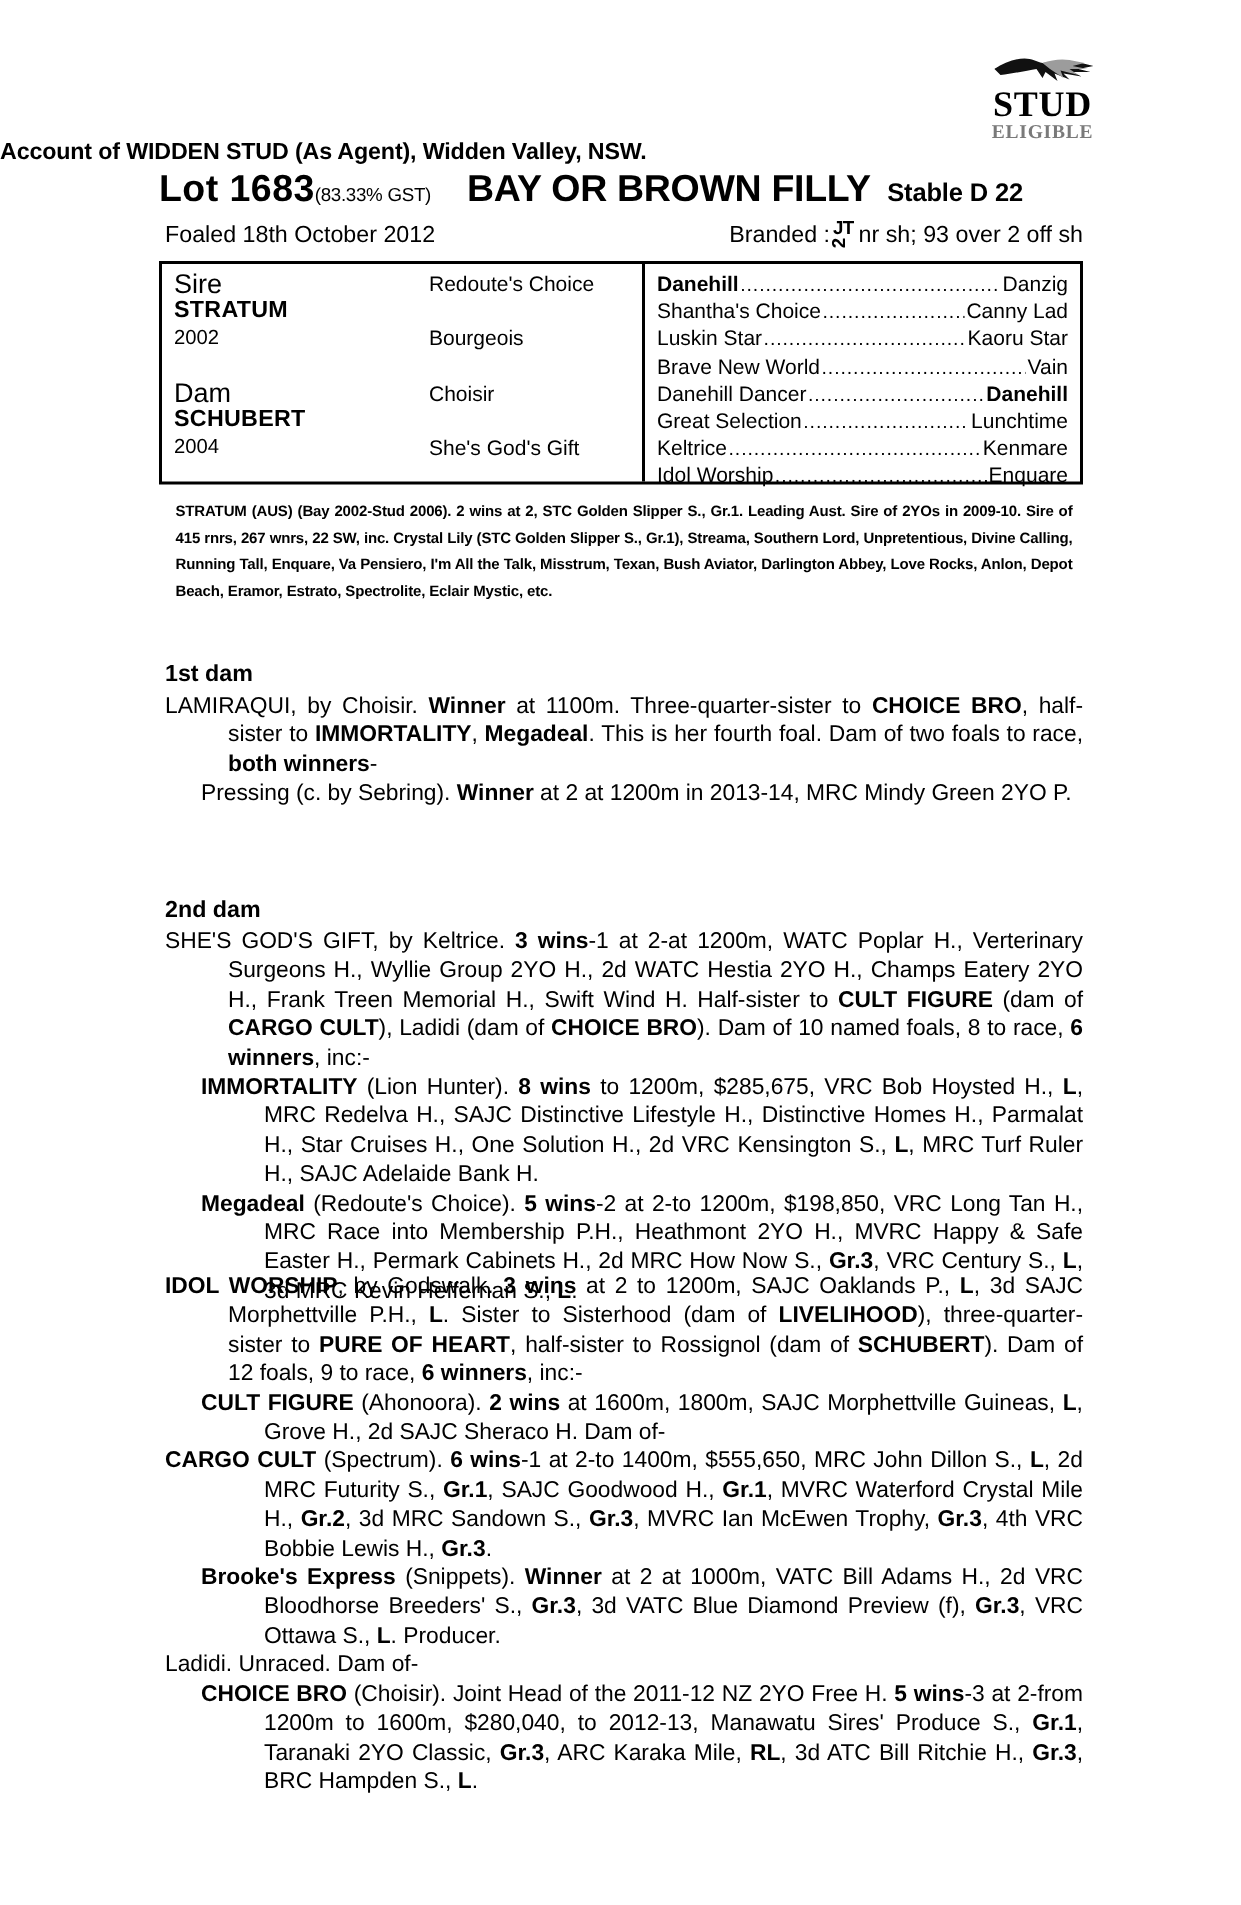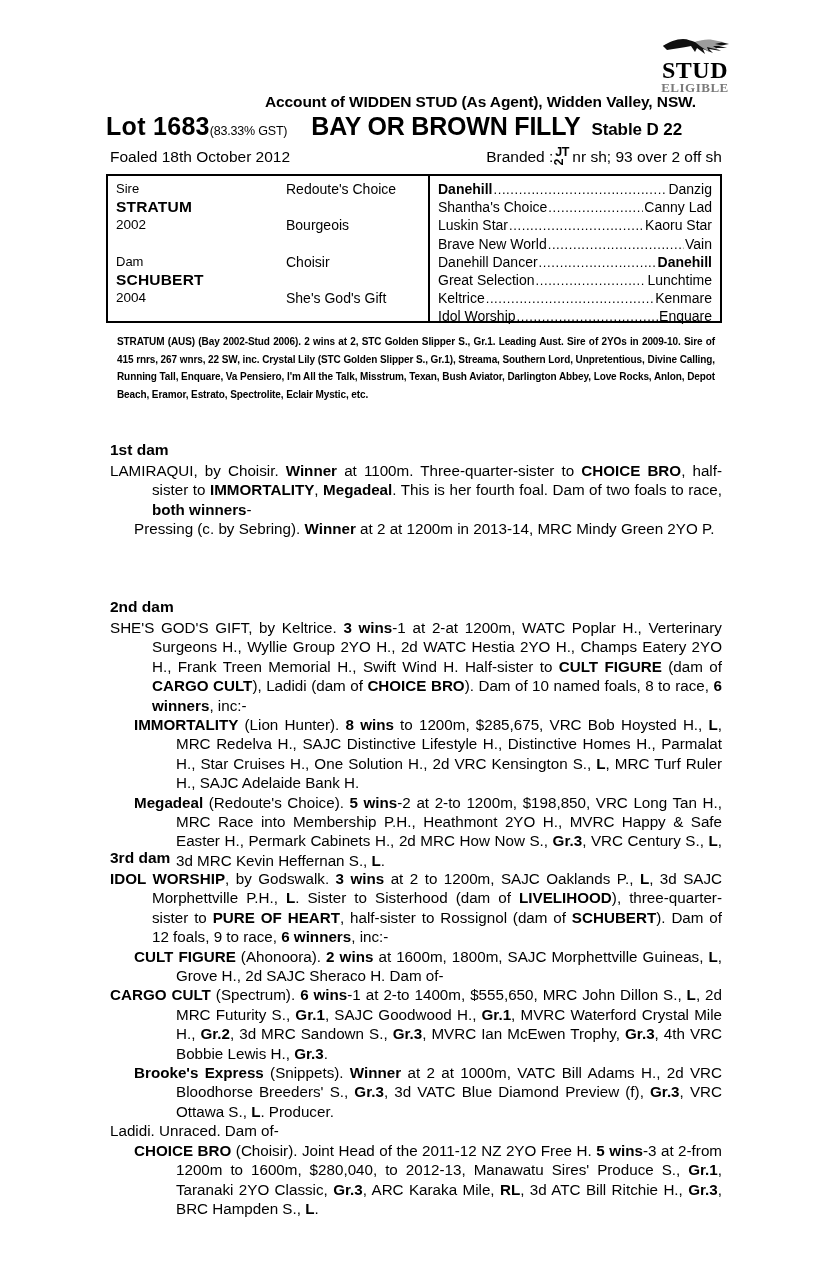--- a/index.html
+++ b/index.html
@@ -55,21 +55,21 @@
     letter-spacing: 0.5px;
     color: #7a7a7a;
   }
 
   
   .account-line {
     position: absolute;
     left: 0;
     top: 93px;
     width: 696px;
-    text-align: right;
+    text-align: left;
     font-weight: 700;
     font-size: 15.5px;
     letter-spacing: -0.1px;
   }
   .lot-line {
     position: absolute;
     left: 106px;
     top: 112px;
     width: 620px;
     white-space: nowrap;
@@ -161,21 +161,21 @@
     background: #000;
   }
   .ped-col {
     position: absolute;
     font-size: 14px;
     line-height: 18.2px;
   }
   .col-gen1 { left: 8px; top: 4px; width: 150px; }
   .col-gen2 { left: 178px; top: 4px; width: 140px; }
   .col-gen3 { left: 330px; top: 4px; width: 274px; }
-  .g1-label { font-size: 13px; }
+  .g1-label { font-size: 18px; }
   .g1-name  { font-weight: 700; font-size: 15.5px; letter-spacing: 0.2px; line-height: 18px;}
   .g1-year  { font-size: 13.5px; }
   .g1-block { height: 73px; }
   .g1-block.second { height: 72px; }
   .g2-row { height: 36.4px; line-height: 18.2px; }
   .g3-row {
     display: flex;
     align-items: baseline;
     height: 18.2px;
     line-height: 18.2px;
@@ -334,21 +334,20 @@
       <div class="para lvl1">LAMIRAQUI, by Choisir. <span class="b">Winner</span> at 1100m. Three-quarter-sister to <span class="b">CHOICE BRO</span>, half-sister to <span class="b">IMMORTALITY</span>, <span class="b">Megadeal</span>. This is her fourth foal. Dam of two foals to race, <span class="b">both winners</span>-</div>
       <div class="para lvl2">Pressing (c. by Sebring). <span class="b">Winner</span> at 2 at 1200m in 2013-14, MRC Mindy Green 2YO P.</div>
     </div>
   <div class="dam-sec" id="dam-2" style="top:597px;">
       <div class="dam-head">2nd dam</div>
       <div class="para lvl1">SHE'S GOD'S GIFT, by Keltrice. <span class="b">3 wins</span>-1 at 2-at 1200m, WATC Poplar H., Verterinary Surgeons H., Wyllie Group 2YO H., 2d WATC Hestia 2YO H., Champs Eatery 2YO H., Frank Treen Memorial H., Swift Wind H. Half-sister to <span class="b">CULT FIGURE</span> (dam of <span class="b">CARGO CULT</span>), Ladidi (dam of <span class="b">CHOICE BRO</span>). Dam of 10 named foals, 8 to race, <span class="b">6 winners</span>, inc:-</div>
       <div class="para lvl2"><span class="b">IMMORTALITY</span> (Lion Hunter). <span class="b">8 wins</span> to 1200m, $285,675, VRC Bob Hoysted H., <span class="b">L</span>, MRC Redelva H., SAJC Distinctive Lifestyle H., Distinctive Homes H., Parmalat H., Star Cruises H., One Solution H., 2d VRC Kensington S., <span class="b">L</span>, MRC Turf Ruler H., SAJC Adelaide Bank H.</div>
       <div class="para lvl2"><span class="b">Megadeal</span> (Redoute's Choice). <span class="b">5 wins</span>-2 at 2-to 1200m, $198,850, VRC Long Tan H., MRC Race into Membership P.H., Heathmont 2YO H., MVRC Happy &amp; Safe Easter H., Permark Cabinets H., 2d MRC How Now S., <span class="b">Gr.3</span>, VRC Century S., <span class="b">L</span>, 3d MRC Kevin Heffernan S., <span class="b">L</span>.</div>
     </div>
   <div class="dam-sec" id="dam-3" style="top:848px;">
-      <div class="dam-head">3rd dam</div>
       <div class="para lvl1"><span class="b">IDOL WORSHIP</span>, by Godswalk. <span class="b">3 wins</span> at 2 to 1200m, SAJC Oaklands P., <span class="b">L</span>, 3d SAJC Morphettville P.H., <span class="b">L</span>. Sister to Sisterhood (dam of <span class="b">LIVELIHOOD</span>), three-quarter-sister to <span class="b">PURE OF HEART</span>, half-sister to Rossignol (dam of <span class="b">SCHUBERT</span>). Dam of 12 foals, 9 to race, <span class="b">6 winners</span>, inc:-</div>
       <div class="para lvl2"><span class="b">CULT FIGURE</span> (Ahonoora). <span class="b">2 wins</span> at 1600m, 1800m, SAJC Morphettville Guineas, <span class="b">L</span>, Grove H., 2d SAJC Sheraco H. Dam of-</div>
       <div class="para lvl3"><span class="b">CARGO CULT</span> (Spectrum). <span class="b">6 wins</span>-1 at 2-to 1400m, $555,650, MRC John Dillon S., <span class="b">L</span>, 2d MRC Futurity S., <span class="b">Gr.1</span>, SAJC Goodwood H., <span class="b">Gr.1</span>, MVRC Waterford Crystal Mile H., <span class="b">Gr.2</span>, 3d MRC Sandown S., <span class="b">Gr.3</span>, MVRC Ian McEwen Trophy, <span class="b">Gr.3</span>, 4th VRC Bobbie Lewis H., <span class="b">Gr.3</span>.</div>
       <div class="para lvl2"><span class="b">Brooke's Express</span> (Snippets). <span class="b">Winner</span> at 2 at 1000m, VATC Bill Adams H., 2d VRC Bloodhorse Breeders' S., <span class="b">Gr.3</span>, 3d VATC Blue Diamond Preview (f), <span class="b">Gr.3</span>, VRC Ottawa S., <span class="b">L</span>. Producer.</div>
       <div class="para lvl1">Ladidi. Unraced. Dam of-</div>
       <div class="para lvl2"><span class="b">CHOICE BRO</span> (Choisir). Joint Head of the 2011-12 NZ 2YO Free H. <span class="b">5 wins</span>-3 at 2-from 1200m to 1600m, $280,040, to 2012-13, Manawatu Sires' Produce S., <span class="b">Gr.1</span>, Taranaki 2YO Classic, <span class="b">Gr.3</span>, ARC Karaka Mile, <span class="b">RL</span>, 3d ATC Bill Ritchie H., <span class="b">Gr.3</span>, BRC Hampden S., <span class="b">L</span>.</div>
     </div>
 
 </div>
 

